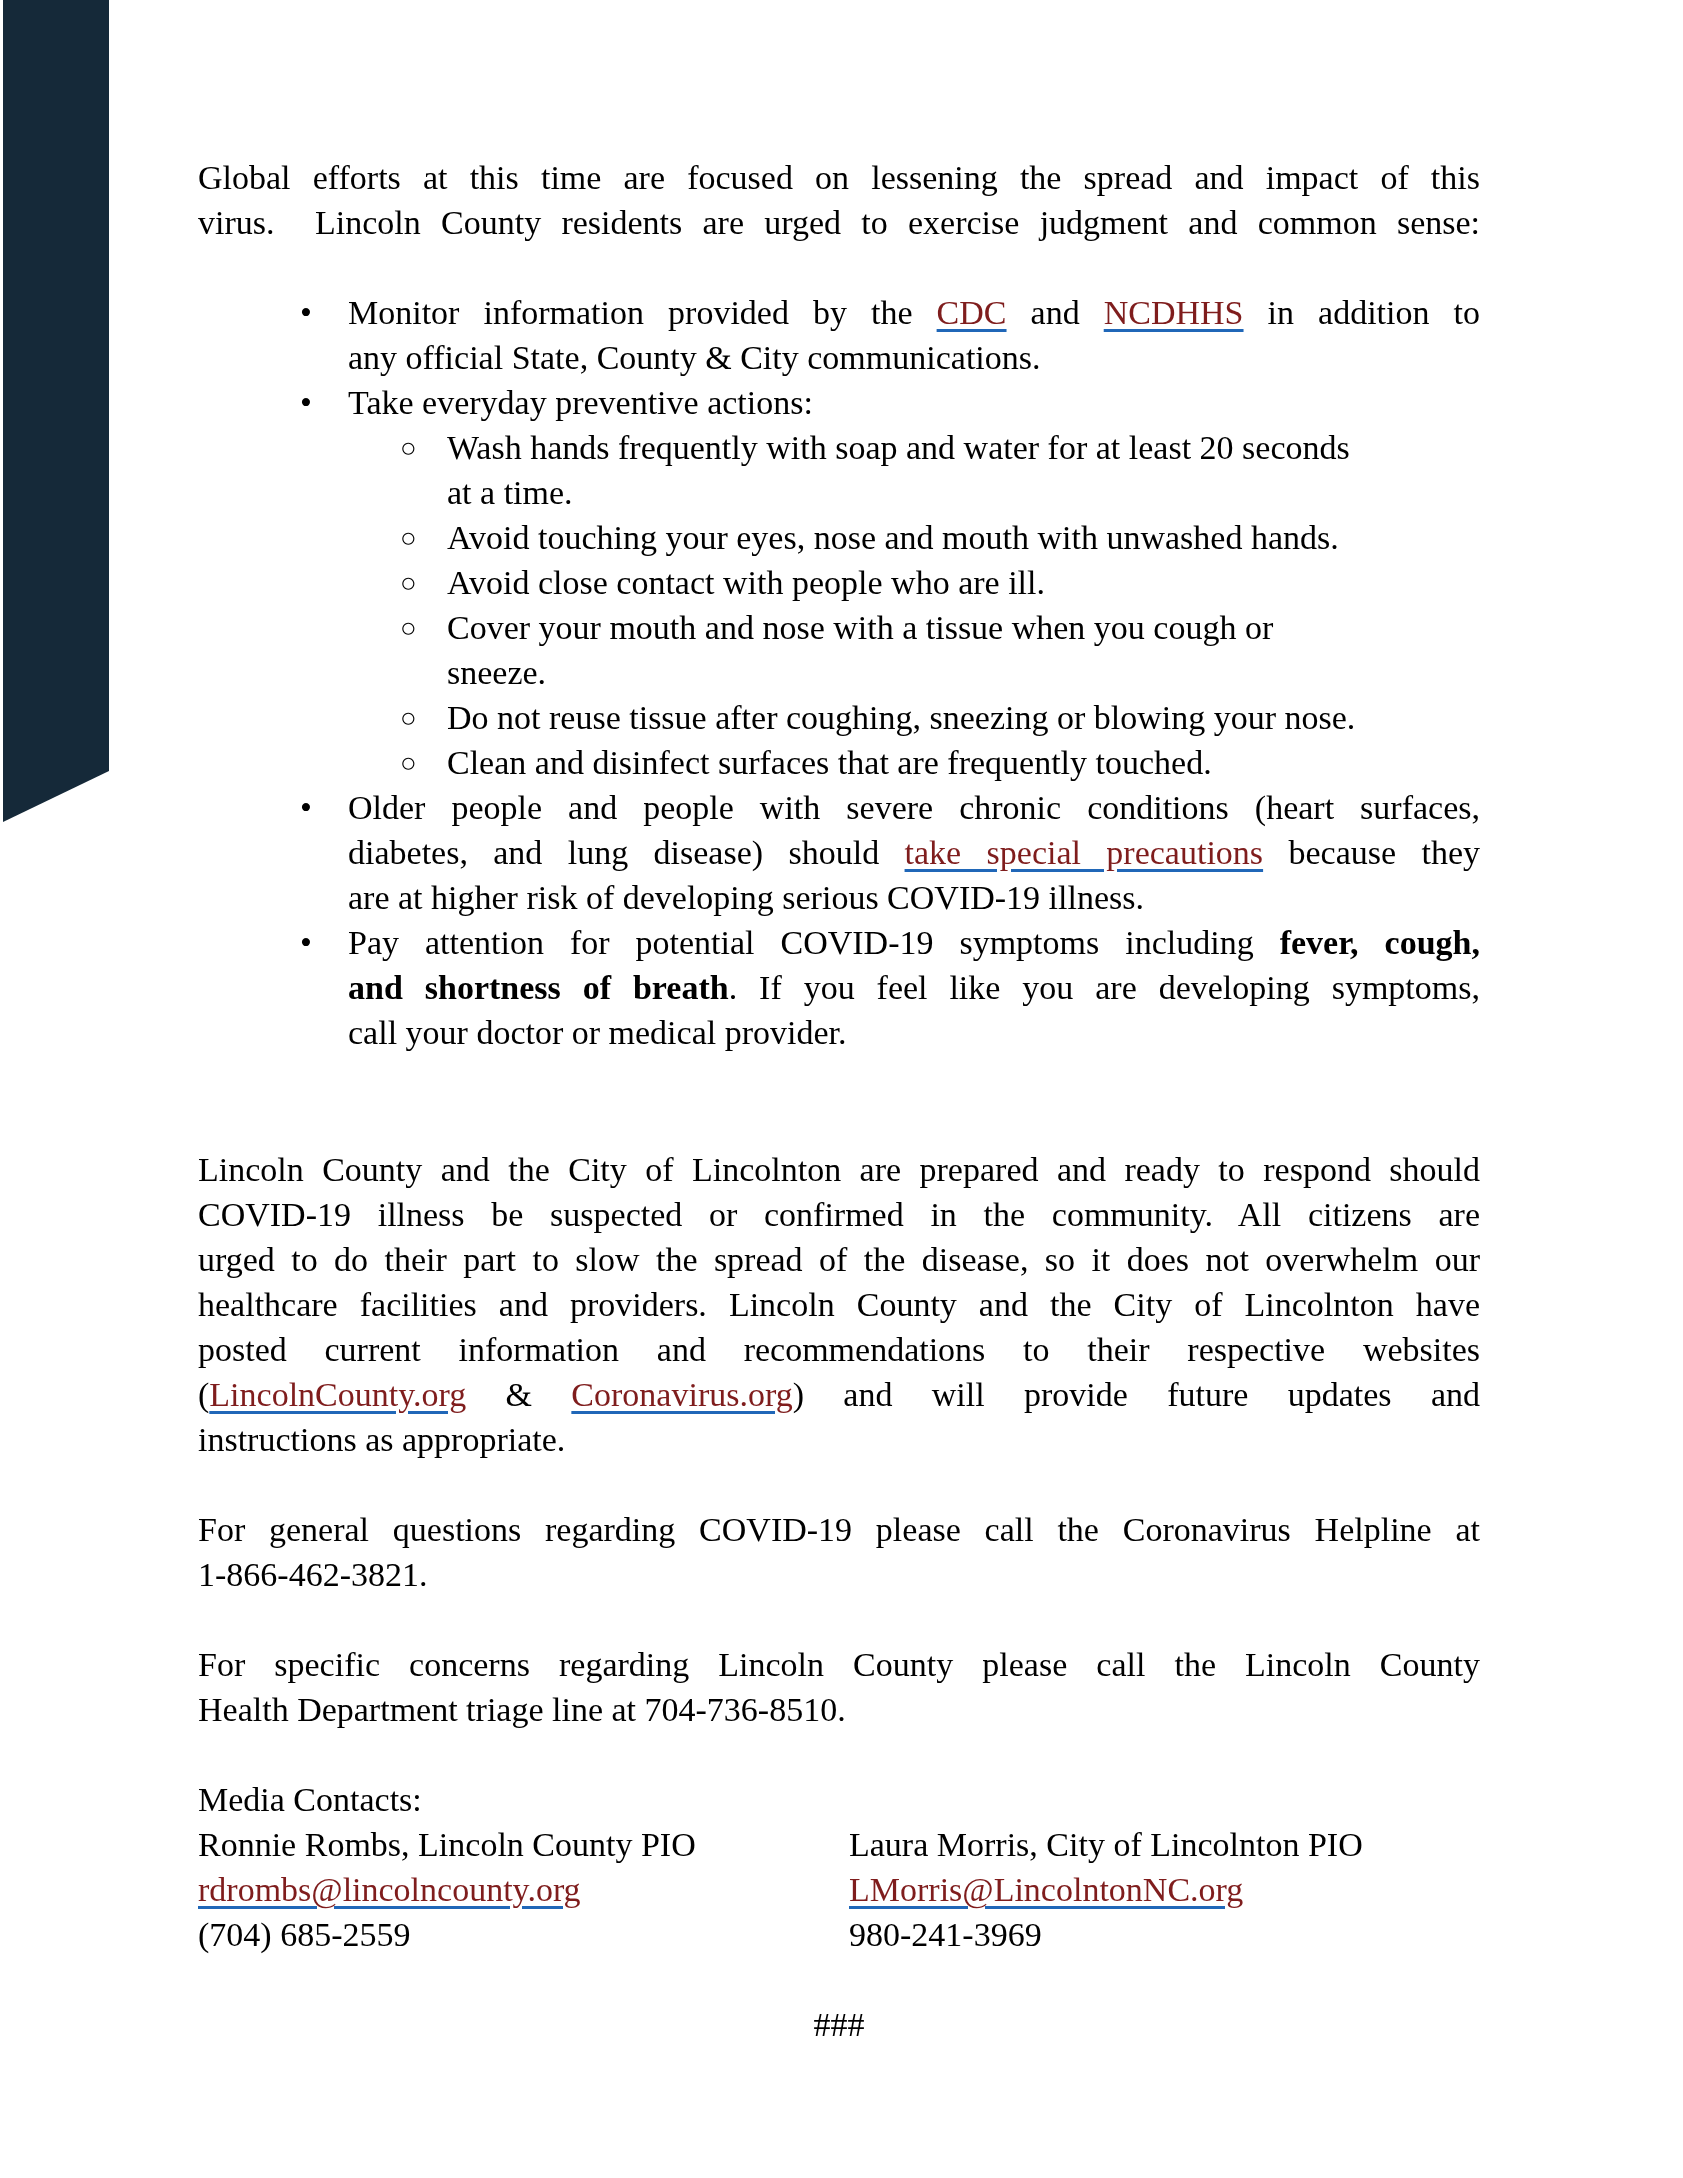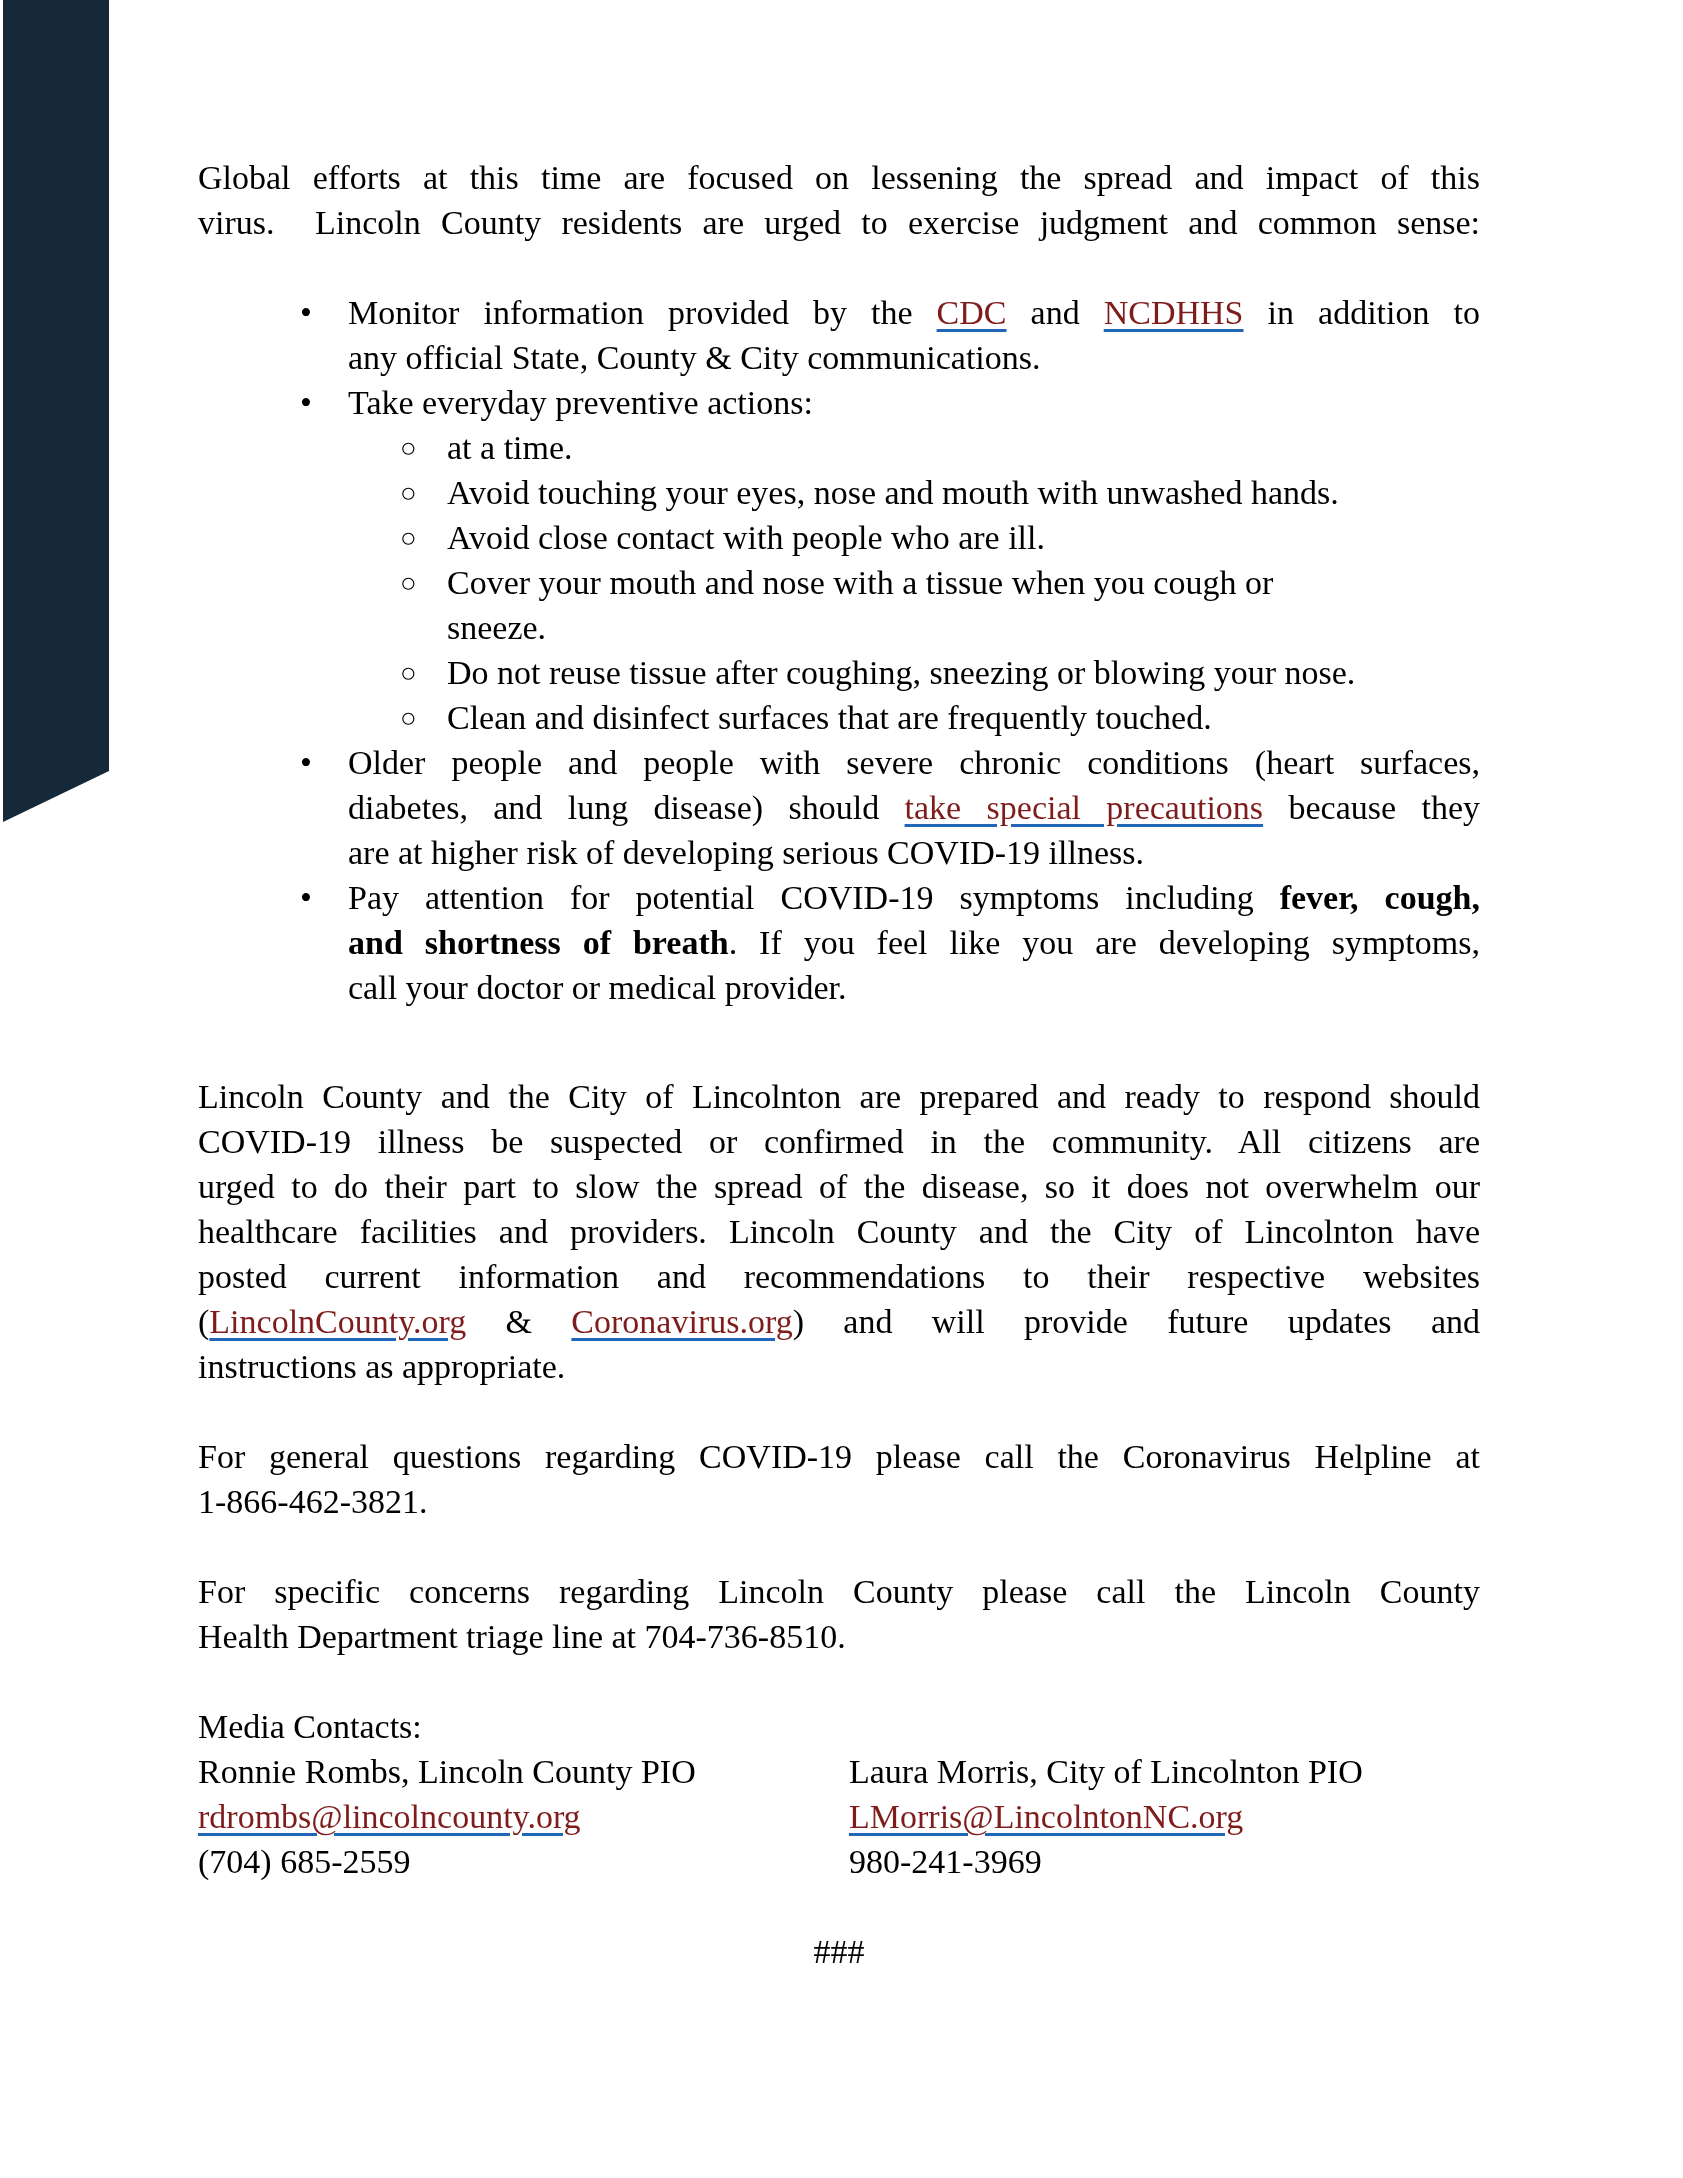--- a/index.html
+++ b/index.html
@@ -24,21 +24,21 @@
     color:#7f1d1d; text-decoration:underline;
     text-decoration-color:#2067B8; text-decoration-thickness:2.5px;
     text-underline-offset:5px; cursor:pointer;
   }
   .list-block { margin-top:45px; }
   .li1 { position:relative; padding-left:150px; }
   .li1 > .blt { position:absolute; left:102px; top:0; line-height:45px; }
   .li2 { position:relative; padding-left:249px; }
   .li2 > .blt { position:absolute; left:202px; top:0; line-height:45px; font-size:28px; }
   .mt45 { margin-top:45px; }
-  .mt65 { margin-top:64px; }
+  .mt65 { margin-top:92px; }
   .media-block { position:relative; }
   .mcol-right { position:absolute; left:651px; top:45px; }
   .endmark { text-align:center; }
 </style>
 </head>
 <body>
 
 <div class="accent-bar"></div>
 
 <div class="content">
@@ -61,20 +61,21 @@
     <div class="li1">
       <span class="blt">•</span>
       <div>
           <div class="line"><span class="">Take everyday preventive actions:</span></div>
         </div>
     </div>
 
     <div class="li2">
       <span class="blt">○</span>
       <div>
+          <div class="line"><span class="">Wash hands frequently with soap and water for at least 20 seconds</span></div>
           <div class="line"><span class="">at a time.</span></div>
         </div>
     </div>
 
     <div class="li2">
       <span class="blt">○</span>
       <div>
           <div class="line"><span class="">Avoid touching your eyes, nose and mouth with unwashed hands.</span></div>
         </div>
     </div>

